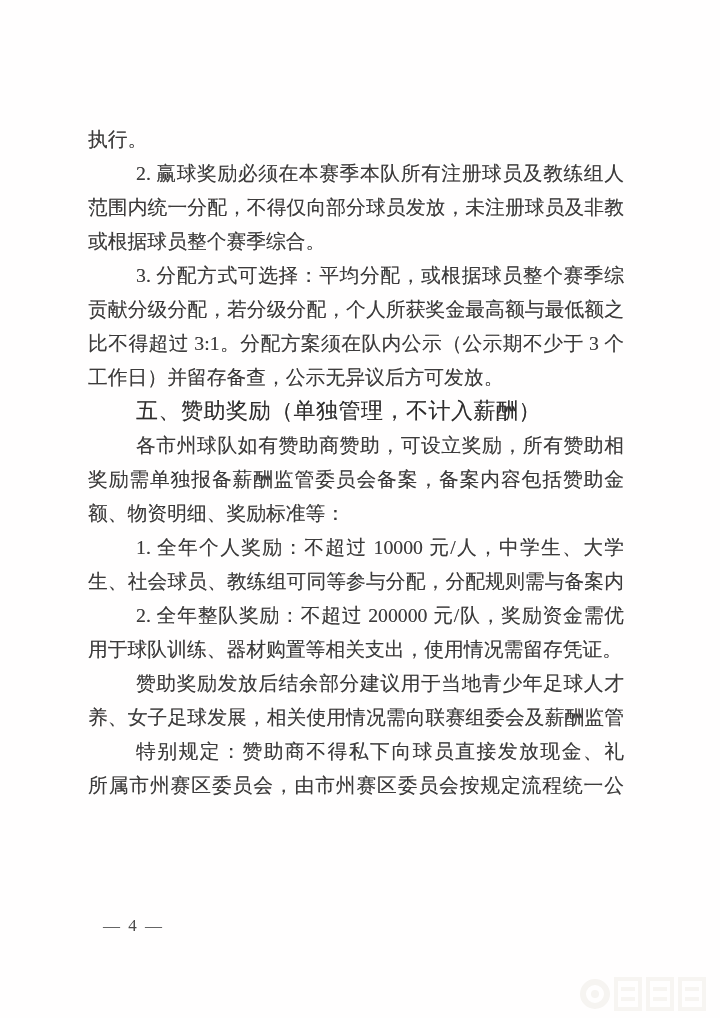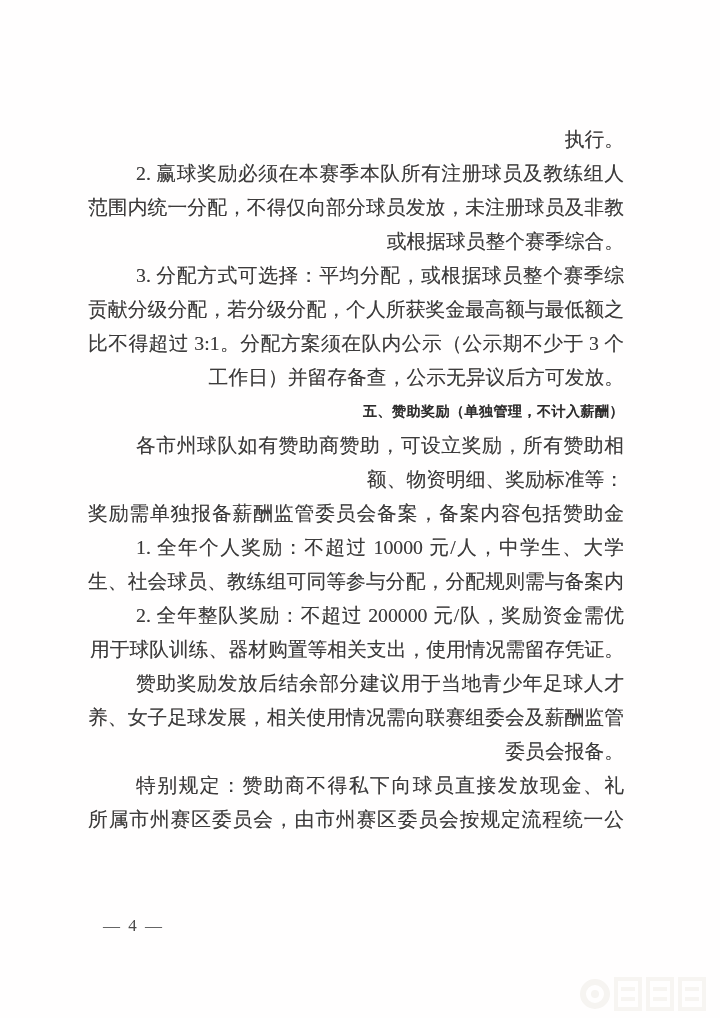--- a/index.html
+++ b/index.html
@@ -21,34 +21,34 @@
     top: 122px;
     width: 536px;
     font-size: 19.8px;
     color: #3c3b3b;
     text-shadow: 0 0 0.6px rgba(80,78,78,0.55);
   }
   .line {
     height: 34px;
     line-height: 34px;
     overflow: hidden;
-    text-align: right;
+    text-align: left;
     white-space: normal;
   }
   .line.just {
     text-align: justify;
     text-align-last: justify;
   }
   .line.first {
     padding-left: 48px;
   }
   .line.heading {
     font-family: "Liberation Sans", "DejaVu Sans", sans-serif;
-    font-weight: 700;
-    font-size: 14px;
+    font-weight: 400;
+    font-size: 22px;
     color: #2e2d2d;
     letter-spacing: 0.5px;
   }
   .page-number {
     position: absolute;
     left: 103px;
     top: 916px;
     font-size: 17px;
     color: #4a4a4a;
     letter-spacing: 2px;
@@ -109,29 +109,28 @@
       <div class="line">执行。</div>
       <div class="line just first">2. 赢球奖励必须在本赛季本队所有注册球员及教练组人员</div>
       <div class="line just">范围内统一分配，不得仅向部分球员发放，未注册球员及非教</div>
       <div class="line">或根据球员整个赛季综合。</div>
       <div class="line just first">3. 分配方式可选择：平均分配，或根据球员整个赛季综合</div>
       <div class="line just">贡献分级分配，若分级分配，个人所获奖金最高额与最低额之</div>
       <div class="line just">比不得超过 3:1。分配方案须在队内公示（公示期不少于 3 个</div>
       <div class="line">工作日）并留存备查，公示无异议后方可发放。</div>
       <div class="line heading first">五、赞助奖励（单独管理，不计入薪酬）</div>
       <div class="line just first">各市州球队如有赞助商赞助，可设立奖励，所有赞助相关</div>
+      <div class="line just">奖励需单独报备薪酬监管委员会备案，备案内容包括赞助金</div>
       <div class="line">额、物资明细、奖励标准等：</div>
-      <div class="line just">奖励需单独报备薪酬监管委员会备案，备案内容包括赞助金</div>
       <div class="line just first">1. 全年个人奖励：不超过 10000 元/人，中学生、大学</div>
       <div class="line just">生、社会球员、教练组可同等参与分配，分配规则需与备案内</div>
       <div class="line just first">2. 全年整队奖励：不超过 200000 元/队，奖励资金需优先</div>
       <div class="line">用于球队训练、器材购置等相关支出，使用情况需留存凭证。</div>
       <div class="line just first">赞助奖励发放后结余部分建议用于当地青少年足球人才培</div>
       <div class="line just">养、女子足球发展，相关使用情况需向联赛组委会及薪酬监管</div>
-      <div class="line">委员会报备。</div>
       <div class="line just first">特别规定：赞助商不得私下向球员直接发放现金、礼品、</div>
       <div class="line just">所属市州赛区委员会，由市州赛区委员会按规定流程统一公</div>
     </div>
 
   <div class="page-number">— 4 —</div>
 
   <div class="watermark">
     <div class="wm-circle"></div>
     <div class="wm-char"></div>
     <div class="wm-char"></div>

